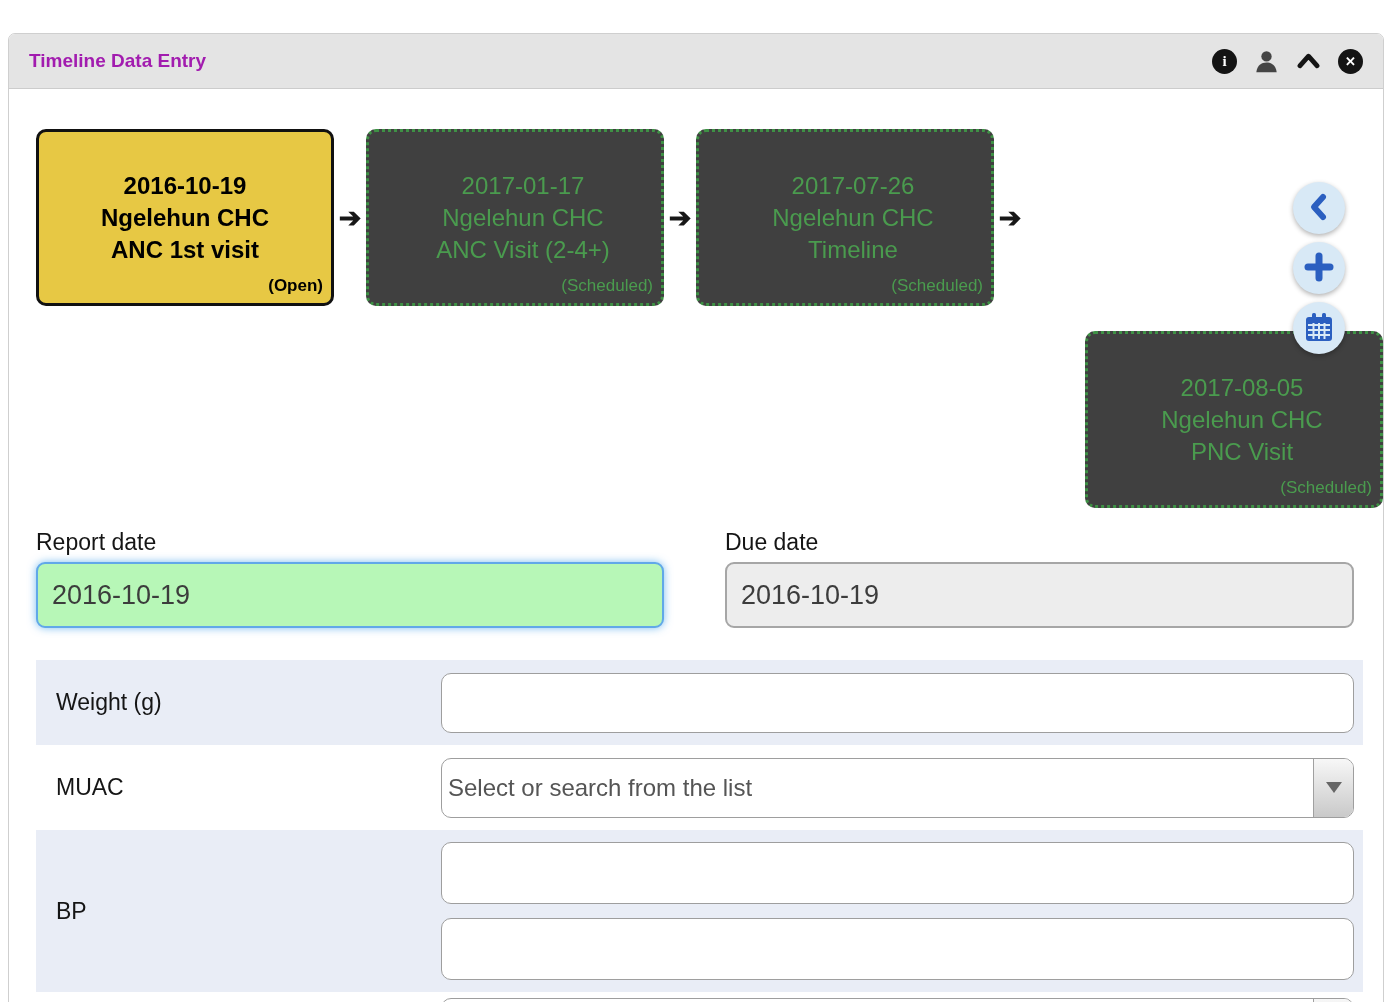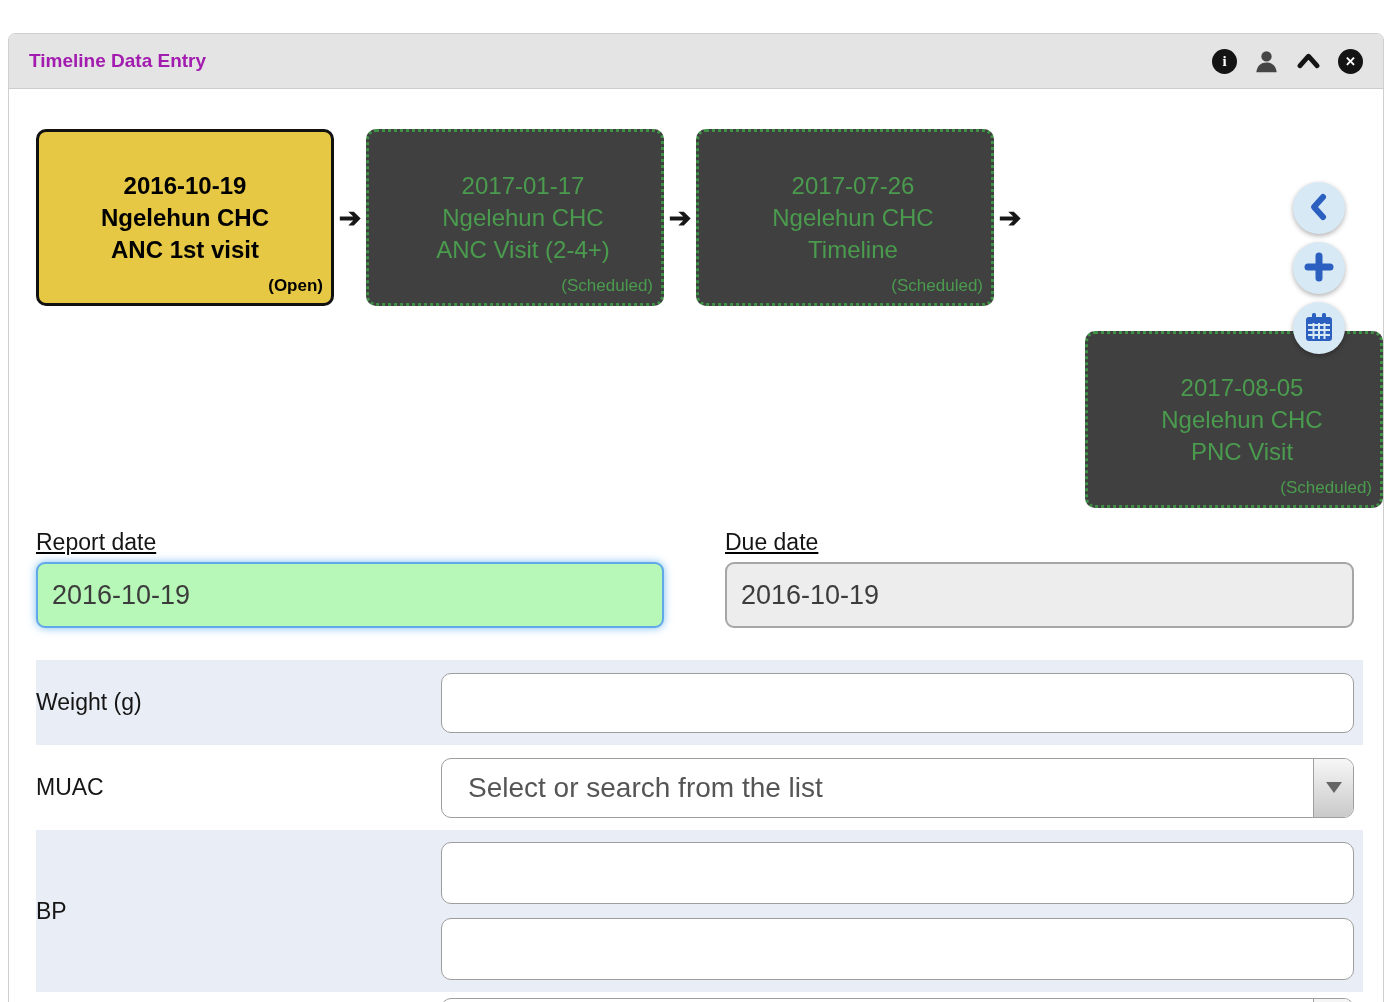--- a/index.html
+++ b/index.html
@@ -32,49 +32,49 @@
   .card-status { position:absolute; right:8px; bottom:7px; font-size:17px; line-height:20px; }
   .arrow { width:32px; text-align:center; font-size:27px; font-weight:bold; color:#171717; }
 
   .side-buttons { position:absolute; top:93px; right:38px; display:flex;
                   flex-direction:column; gap:8px; }
   .circle-btn { width:52px; height:52px; border-radius:50%; border:none; cursor:pointer;
                 background:#d8e9f6; box-shadow:0 2px 5px rgba(0,0,0,0.3);
                 display:flex; align-items:center; justify-content:center; }
 
   
-  .dates-row { display:flex; margin:20px 0 0 27px; gap:61px;text-decoration:underline; }
+  .dates-row { display:flex; margin:20px 0 0 27px; gap:61px; }
   .date-col-left  { width:628px; }
   .date-col-right { width:629px; }
   .field-label { display:block; font-size:23px; line-height:28px; color:#151515; margin-bottom:6px; }
   .date-input { width:100%; height:66px; border-radius:9px; font-size:27px; color:#3c3c3c;
                 padding:0 14px; font-family:inherit; }
   .report-input { background:#b7f7b7; border:2px solid #61a8e8; outline:none;
                   box-shadow:0 0 9px rgba(82,168,236,0.75); }
   .due-input { background:#ededed; border:2px solid #a6a6a6; }
 
   
   .form-table { margin:32px 0 0 27px; width:1327px; }
   .form-row { display:flex; align-items:center; }
   .form-row.alt { background:#e9edf6; }
-  .label-cell { width:405px; font-size:23px; color:#151515; }
+  .label-cell { width:405px; padding-left:20px; font-size:23px; color:#151515; }
   .field-cell { flex:1; padding:12px 9px 12px 0; }
   .row-weight, .row-muac { height:85px; }
   .row-bp { height:162px; }
   .row-bp .field-cell { padding:11px 9px 11px 0; display:flex; flex-direction:column; gap:14px; }
   .row-partial { background:#ffffff; }
   .row-partial .field-cell { padding:6px 9px 0 0; }
 
   .text-input { width:100%; height:60px; border:1px solid #9e9e9e; border-radius:10px;
                 background:#ffffff; font-size:24px; padding:0 14px; font-family:inherit; color:#333; }
   .row-bp .text-input { height:62px; }
 
   .select-box { position:relative; height:60px; border:1px solid #9e9e9e; border-radius:10px;
-                background:#ffffff; display:flex; align-items:center; padding-left:26px;
-                font-size:28px; color:#555555; cursor:pointer; overflow:hidden; }
+                background:#ffffff; display:flex; align-items:center; padding-left:6px;
+                font-size:24px; color:#555555; cursor:pointer; overflow:hidden; }
   .select-arrow { position:absolute; right:0; top:0; bottom:0; width:40px;
                   background:linear-gradient(#f7f7f7,#c9c9c9); border-left:1px solid #a0a0a0;
                   display:flex; align-items:center; justify-content:center; }
   .caret { width:0; height:0; border-left:8px solid transparent; border-right:8px solid transparent;
            border-top:11px solid #666666; }
 </style>
 </head>
 <body>
 
 <div class="widget">

